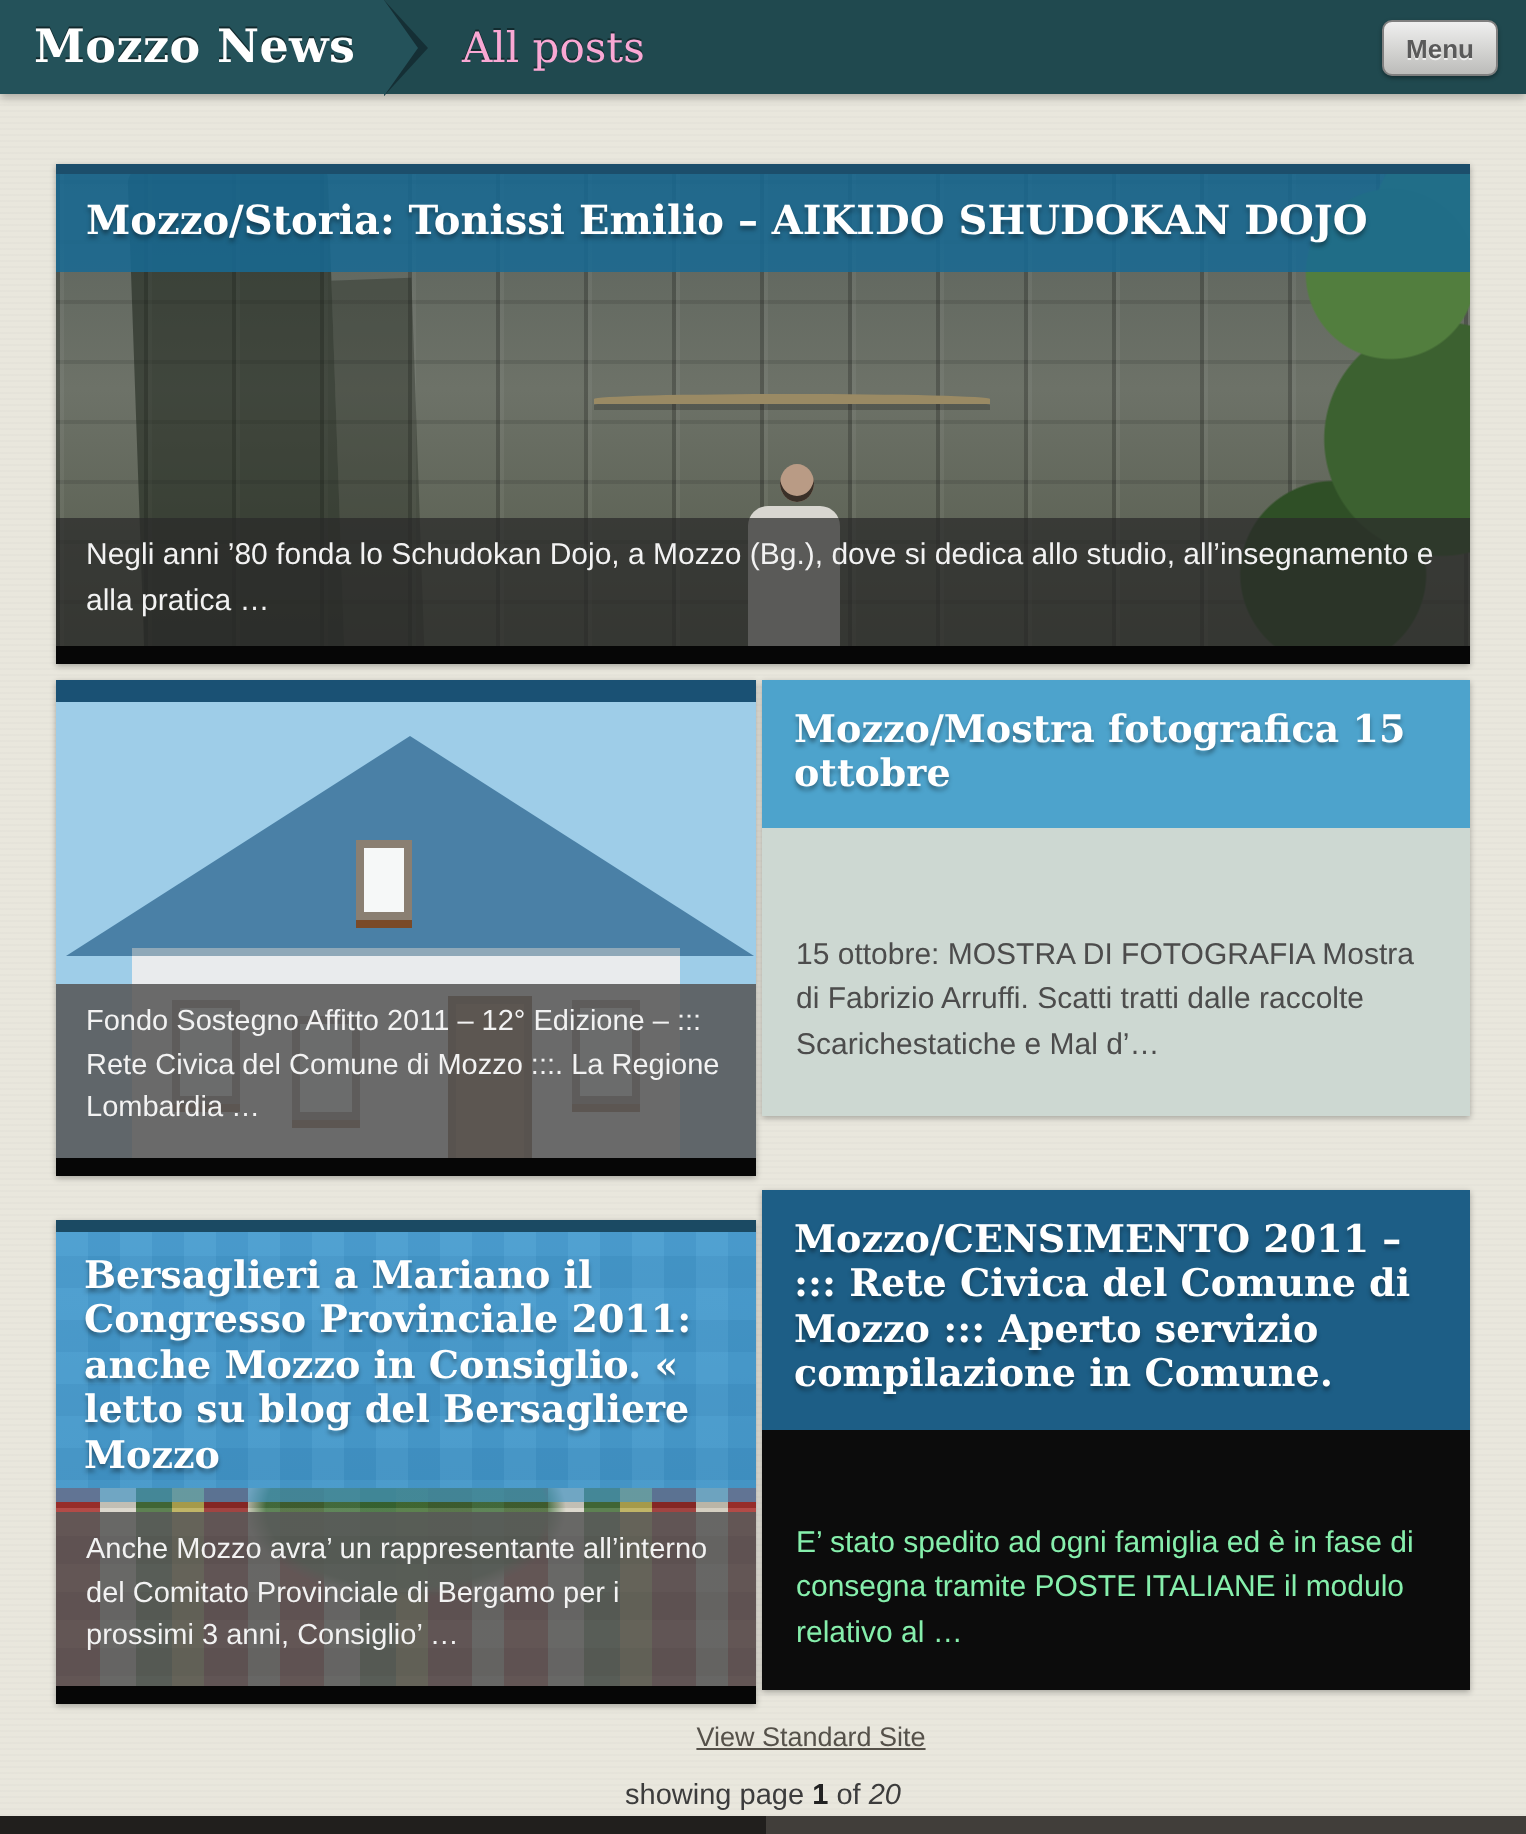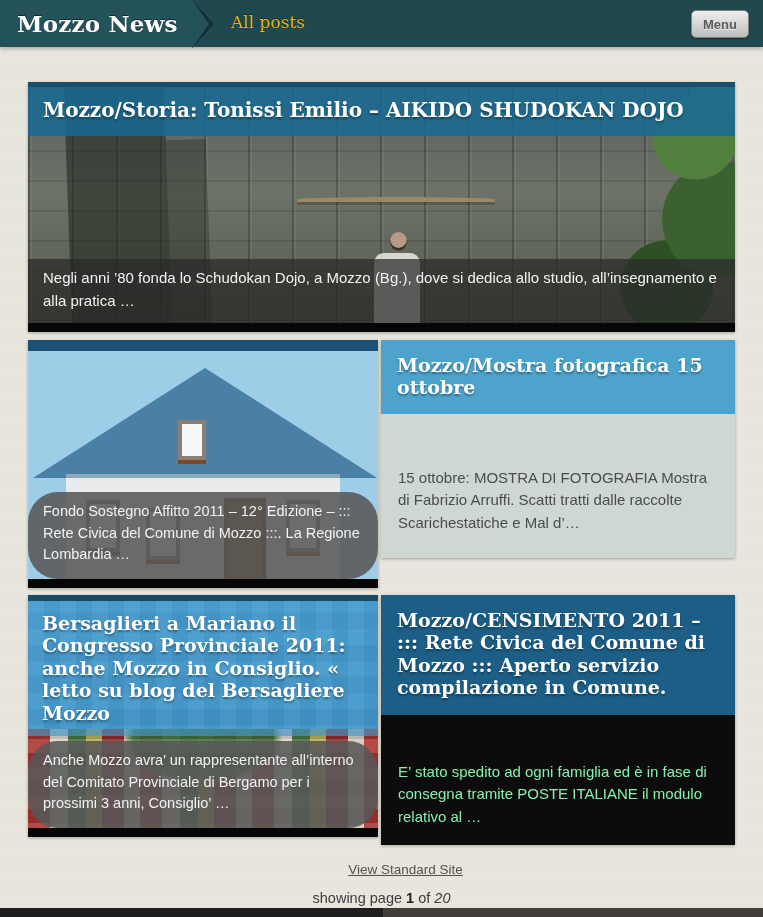--- a/index.html
+++ b/index.html
@@ -25,21 +25,21 @@
     color:#ffffff; text-shadow:0 -1px 0 rgba(0,0,0,0.5); letter-spacing:0.2px;
   }
   .arrow-dark, .arrow-main {
     position:absolute; top:0; width:0; height:0;
     border-top:24px solid transparent; border-bottom:24px solid transparent;
   }
   .arrow-dark { right:-22px; border-left:22px solid #152f35; }
   .arrow-main { right:-17px; border-left:17px solid #24525a; z-index:2; }
   .section-title {
     position:absolute; left:231px; top:12px;
-    font-family:"DejaVu Serif", serif; font-size:17px; color:#eab308;
+    font-family:"DejaVu Serif", serif; font-size:21px; color:#f9a8d4;
     text-shadow:0 -1px 0 rgba(0,0,0,0.4);
   }
   .menu-btn {
     position:absolute; right:14px; top:10px; width:58px; height:28px;
     background:linear-gradient(180deg,#efefef 0%,#d6d6d4 50%,#bcbcba 100%);
     border:1px solid #7f7f7f; border-radius:5px;
     font-family:"Liberation Sans", sans-serif; font-size:13px; font-weight:bold; color:#5a5a5a;
     text-shadow:0 1px 0 rgba(255,255,255,0.7);
     box-shadow:0 1px 2px rgba(0,0,0,0.4); cursor:pointer;
   }
@@ -56,21 +56,21 @@
   .strip-navy.thin { height:6px; background:#1b4a63; }
   .strip-black { height:9px; background:#060606; flex:0 0 auto; }
   .gap { flex:1 1 auto; }
   .title {
     font-family:"DejaVu Serif", serif; font-weight:bold; color:#ffffff;
     text-shadow:0 2px 2px rgba(0,0,0,0.35); line-height:1.18; flex:0 0 auto;
   }
   .excerpt {
     font-size:15px; line-height:1.5; color:#f2f2f2; flex:0 0 auto;
   }
-  .on-gray { background:rgba(88,88,88,0.88); padding:9px 15px 13px 15px;border-radius:30px; }
+  .on-gray { background:rgba(88,88,88,0.88); padding:9px 15px 13px 15px; }
 
   
   .card-hero { left:28px; top:82px; width:707px; height:250px; }
   .dojo-bg {
     background:linear-gradient(180deg,#5a615a 0%,#6d7268 45%,#525848 100%);
   }
   .dojo-planks { position:absolute; inset:0;
     background:
       repeating-linear-gradient(90deg, rgba(0,0,0,0.22) 0 2px, rgba(255,255,255,0.05) 2px 4px, transparent 4px 44px),
       repeating-linear-gradient(0deg, rgba(0,0,0,0.10) 0 2px, transparent 2px 30px);
@@ -117,21 +117,21 @@
   .overlay-lightblue { background:rgba(86,163,208,0.88); }
   .side-excerpt { font-size:14.5px; }
 
   
   .card-mostra { left:381px; top:340px; width:354px; height:218px; display:flex; flex-direction:column;justify-content:center; }
   .mostra-title { font-size:19px; padding:14px 16px 15px 16px; background:#4da3cc; flex:0 0 auto; }
   .mostra-body { flex:1 1 auto; background:#cdd8d2; display:flex; flex-direction:column; justify-content:flex-end; padding:0 26px 24px 17px; }
   .mostra-excerpt { color:#4c4c4c; font-size:15px; line-height:1.5; }
 
   
-  .card-pix { left:28px; top:595px; width:350px; height:242px; }
+  .card-pix { left:28px; top:610px; width:350px; height:242px; }
   .pix-bg {
     background:
       repeating-linear-gradient(90deg, rgba(255,255,255,0.10) 0 16px, rgba(0,0,30,0.08) 16px 32px),
       repeating-linear-gradient(0deg, rgba(255,255,255,0.06) 0 16px, rgba(0,10,40,0.10) 16px 32px),
       linear-gradient(180deg,#4ba3d8 0%,#3d93c6 45%,#2f7fae 100%);
   }
   .pix-flag { position:absolute; left:0; right:0; bottom:0; height:108px;
     background:
       repeating-linear-gradient(0deg, rgba(255,255,255,0.12) 0 14px, rgba(0,0,0,0.10) 14px 28px),
       radial-gradient(ellipse at 50% 10%, rgba(58,107,52,0.9) 0 70px, transparent 80px),

